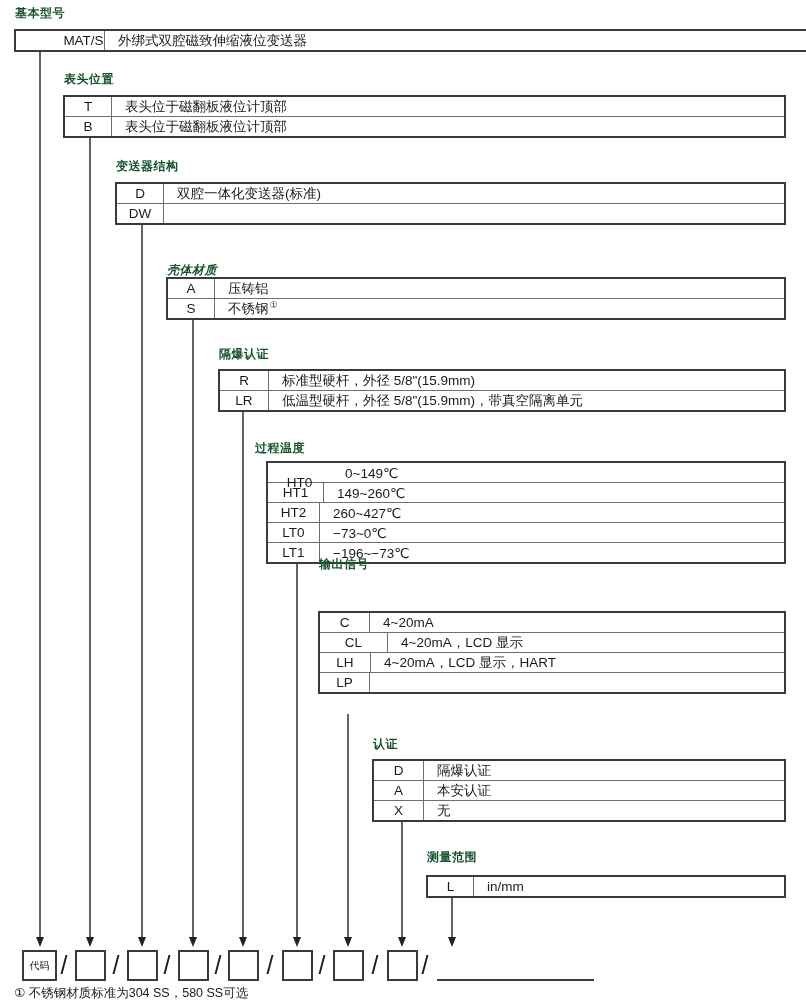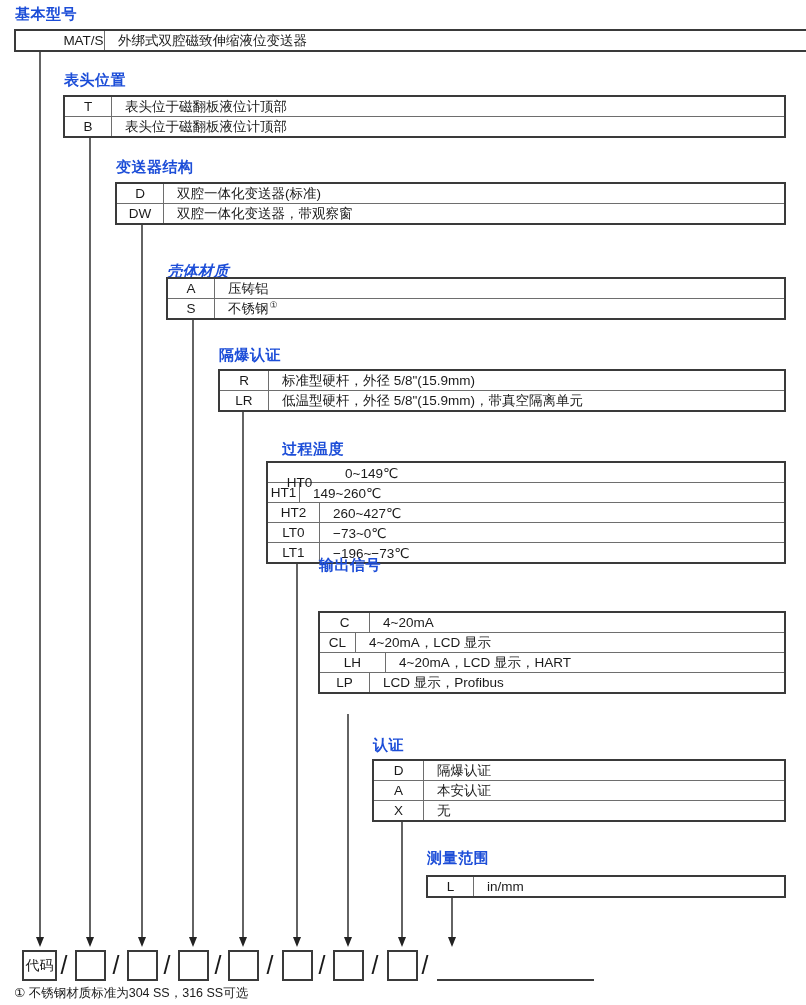--- a/index.html
+++ b/index.html
@@ -10,22 +10,22 @@
     font-family:"Liberation Sans","DejaVu Sans",sans-serif;
     color:#1a1a1a;
     overflow:hidden;
   }
   .connectors {
     position:absolute; left:0; top:0; width:806px; height:1005px;
     pointer-events:none;
   }
   .sec-title {
     position:absolute;
-    font-size:15px; font-weight:bold;
-    color:#1d4ed8;
+    font-size:12px; font-weight:bold;
+    color:#14532d;
     white-space:nowrap;
     letter-spacing:0.5px;
   }
   .sec-table {
     position:absolute;
     border:2px solid #3a3a3a;
     background:#ffffff;
     box-sizing:content-box;
   }
   .sec-row { display:flex; height:19px; border-top:1px solid #6e6e6e; }
@@ -45,21 +45,21 @@
     white-space:nowrap;
     overflow:hidden;
   }
   .cell-desc sup { font-size:9px; line-height:1; margin-left:1px; transform:translateY(-3px); }
   .code-box {
     position:absolute;
     border:2px solid #3a3a3a;
     box-sizing:border-box;
     background:#fff;
     display:flex; align-items:center; justify-content:center;
-    font-size:14px;
+    font-size:10px;
   }
   .slash-sep {
     position:absolute;
     font-size:25px; font-weight:400;
     color:#1a1a1a;
     transform:translateX(-50%);
     line-height:31px;
   }
   .range-line {
     position:absolute;
@@ -125,23 +125,20 @@
       <div class="sec-title" style="left: 116px; top: 158px;">变送器结构</div>
       <div class="sec-table" style="left: 115px; top: 182px; width: 667px;">
         <div class="sec-row">
           <div class="cell-code" style="width: 47px;">D</div>
           <div class="cell-desc">
             <span>双腔一体化变送器(标准)</span>
           </div>
         </div>
         <div class="sec-row">
           <div class="cell-code" style="width: 47px;">DW</div>
-          <div class="cell-desc">
-            <span>双腔一体化变送器，带观察窗</span>
-          </div>
         </div>
       </div>
       <div class="sec-title" style="left: 167px; top: 262px; font-style: italic;">壳体材质</div>
       <div class="sec-table" style="left: 166px; top: 277px; width: 616px;">
         <div class="sec-row">
           <div class="cell-code" style="width: 47px;">A</div>
           <div class="cell-desc">
             <span>压铸铝</span>
           </div>
         </div>
@@ -161,30 +158,30 @@
             <span>标准型硬杆，外径 5/8"(15.9mm)</span>
           </div>
         </div>
         <div class="sec-row">
           <div class="cell-code" style="width: 49px;">LR</div>
           <div class="cell-desc">
             <span>低温型硬杆，外径 5/8"(15.9mm)，带真空隔离单元</span>
           </div>
         </div>
       </div>
-      <div class="sec-title" style="left: 282px; top: 440px; font-family: Liberation Mono, monospace;">过程温度</div>
+      <div class="sec-title" style="left: 255px; top: 440px; font-family: Liberation Mono, monospace;">过程温度</div>
       <div class="sec-table" style="left: 266px; top: 461px; width: 516px;">
         <div class="sec-row">
           <div class="cell-code" style="width: 64px; margin-top: 19px;">HT0</div>
           <div class="cell-desc">
             <span>0~149℃</span>
           </div>
         </div>
         <div class="sec-row">
-          <div class="cell-code" style="width: 32px;">HT1</div>
+          <div class="cell-code" style="width: 56px;">HT1</div>
           <div class="cell-desc">
             <span>149~260℃</span>
           </div>
         </div>
         <div class="sec-row">
           <div class="cell-code" style="width: 52px;">HT2</div>
           <div class="cell-desc">
             <span>260~427℃</span>
           </div>
         </div>
@@ -203,36 +200,33 @@
       </div>
       <div class="sec-title" style="left: 319px; top: 556px;">输出信号</div>
       <div class="sec-table" style="left: 318px; top: 611px; width: 464px;">
         <div class="sec-row">
           <div class="cell-code" style="width: 50px;">C</div>
           <div class="cell-desc">
             <span>4~20mA</span>
           </div>
         </div>
         <div class="sec-row">
-          <div class="cell-code" style="width: 36px;">CL</div>
+          <div class="cell-code" style="width: 68px;">CL</div>
           <div class="cell-desc">
             <span>4~20mA，LCD 显示</span>
           </div>
         </div>
         <div class="sec-row">
-          <div class="cell-code" style="width: 66px;">LH</div>
+          <div class="cell-code" style="width: 51px;">LH</div>
           <div class="cell-desc">
             <span>4~20mA，LCD 显示，HART</span>
           </div>
         </div>
         <div class="sec-row">
           <div class="cell-code" style="width: 50px;">LP</div>
-          <div class="cell-desc">
-            <span>LCD 显示，Profibus</span>
-          </div>
         </div>
       </div>
       <div class="sec-title" style="left: 373px; top: 736px;">认证</div>
       <div class="sec-table" style="left: 372px; top: 759px; width: 410px;">
         <div class="sec-row">
           <div class="cell-code" style="width: 50px;">D</div>
           <div class="cell-desc">
             <span>隔爆认证</span>
           </div>
         </div>
@@ -273,14 +267,14 @@
       <div class="code-box" style="left: 75px; top: 950px; width: 31px; height: 31px;"></div>
       <div class="code-box" style="left: 127px; top: 950px; width: 31px; height: 31px;"></div>
       <div class="code-box" style="left: 178px; top: 950px; width: 31px; height: 31px;"></div>
       <div class="code-box" style="left: 228px; top: 950px; width: 31px; height: 31px;"></div>
       <div class="code-box" style="left: 282px; top: 950px; width: 31px; height: 31px;"></div>
       <div class="code-box" style="left: 333px; top: 950px; width: 31px; height: 31px;"></div>
       <div class="code-box" style="left: 387px; top: 950px; width: 31px; height: 31px;"></div>
       <div class="range-line" style="left: 437px; top: 950px; width: 157px; height: 29px;"></div>
     </div>
 
-  <div class="footnote" style="left:14px; top:985px;">① 不锈钢材质标准为304 SS，316 SS可选</div>
+  <div class="footnote" style="left:14px; top:985px;">① 不锈钢材质标准为304 SS，580 SS可选</div>
 </div>
 
 </body></html>

